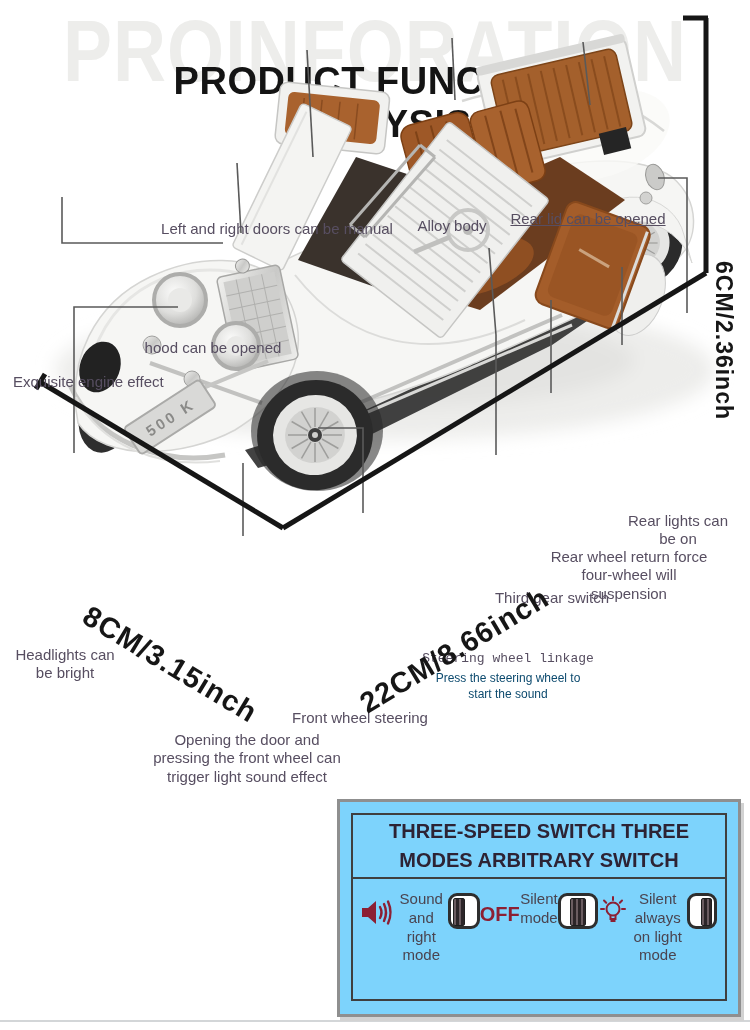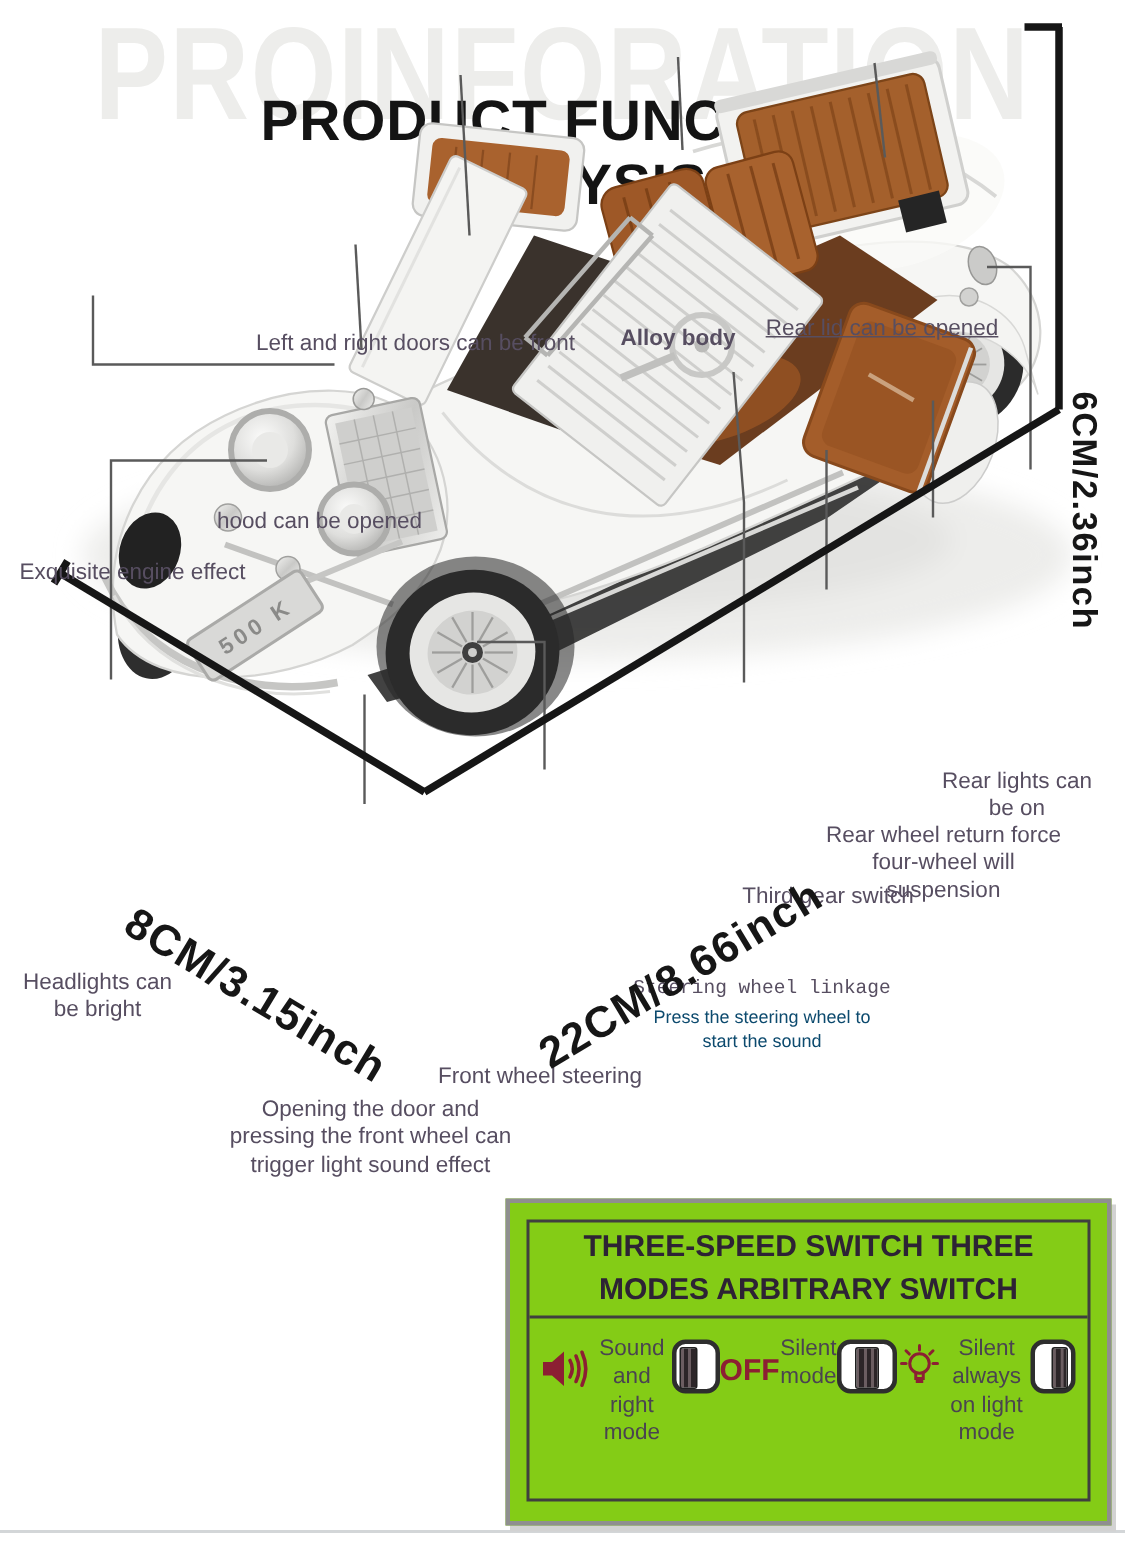--- a/index.html
+++ b/index.html
@@ -16,21 +16,21 @@
   .lbl{color:#574e61;font-size:15px;line-height:1.22;z-index:6;text-align:center;}
   .lbl.left{text-align:left;}
   .nowrap{white-space:nowrap;}
   .ctr{transform:translateX(-50%);}
   .sub{color:#0c4a6e;font-size:12px;line-height:1.3;}
   
   .dim{font-weight:bold;color:#161616;z-index:6;text-align:center;letter-spacing:1px;white-space:nowrap;}
   
   .art{left:0;top:0;z-index:4;}
   
-  .panel{left:337px;top:799px;width:398px;height:212px;background:#84cc16;border:3px solid #8f8f8f;
+  .panel{left:337px;top:799px;width:398px;height:212px;background:#7dd3fc;border:3px solid #8f8f8f;
     box-shadow:3px 4px 0 #d2d2d2;z-index:7;}
   .panel-inner{position:absolute;left:11px;top:11px;right:11px;bottom:13px;border:2px solid #3f3f3f;}
   .panel-title{height:62px;border-bottom:2px solid #3f3f3f;display:flex;align-items:center;justify-content:center;
     text-align:center;font-size:20px;font-weight:bold;color:#2d2334;line-height:1.45;padding:0 6px;}
   .modes{display:flex;justify-content:space-between;padding:8px 8px 0 8px;}
   .mode{width:33.3%;display:flex;flex-direction:row;align-items:center;}
   .mode-top{height:32px;display:flex;align-items:flex-end;justify-content:center;color:#8c1f33;
     font-weight:bold;font-size:20px;}
   .mode-label{font-size:15px;color:#4a4450;text-align:center;line-height:1.25;height:42px;margin-top:3px;}
   .switch{margin-top:2px;width:62px;height:26px;border:3px solid #2e2e2e;border-radius:9px;background:#fff;
@@ -271,22 +271,22 @@
 
     <g stroke="#161616" stroke-width="5" fill="none">
       <line x1="40" y1="577" x2="283" y2="723"></line>
       <line x1="36" y1="584" x2="45" y2="569"></line>
       <line x1="283" y1="723" x2="706" y2="468"></line>
       <line x1="706" y1="468" x2="706" y2="213"></line>
       <line x1="683" y1="213" x2="708" y2="213"></line>
     </g>
   </svg>
 
-  <div class="abs lbl nowrap" style="left:277px;top:220px;transform:translateX(-50%);">Left and right doors can be front</div>
-  <div class="abs lbl nowrap ctr" style="left:452px;top:217px;font-weight:bold;">Alloy body</div>
+  <div class="abs lbl nowrap" style="left:277px;top:220px;transform:translateX(-50%);">Left and right doors can be manual</div>
+  <div class="abs lbl nowrap ctr" style="left:452px;top:217px;">Alloy body</div>
   <div class="abs lbl nowrap ctr" style="left:588px;top:210px;text-decoration:underline;">Rear lid can be opened</div>
   <div class="abs lbl nowrap ctr" style="left:213px;top:339px;">hood can be opened</div>
   <div class="abs lbl left nowrap" style="left:13px;top:373px;">Exquisite engine effect</div>
   <div class="abs lbl" style="left:65px;top:646px;width:112px;transform:translateX(-50%);">Headlights can be bright</div>
   <div class="abs lbl nowrap ctr" style="left:360px;top:709px;">Front wheel steering</div>
   <div class="abs lbl" style="left:247px;top:731px;width:205px;transform:translateX(-50%);">Opening the door and pressing the front wheel can trigger light sound effect</div>
   <div class="abs lbl nowrap ctr" style="left:508px;top:651px;font-size:13px;font-family:Liberation Mono, monospace;">Steering wheel linkage</div>
   <div class="abs sub" style="left:508px;top:671px;width:170px;transform:translateX(-50%);text-align:center;">Press the steering wheel to start the sound</div>
   <div class="abs lbl nowrap ctr" style="left:552px;top:589px;">Third gear switch</div>
   <div class="abs lbl" style="left:629px;top:548px;width:158px;transform:translateX(-50%);">Rear wheel return force four-wheel will suspension</div>

